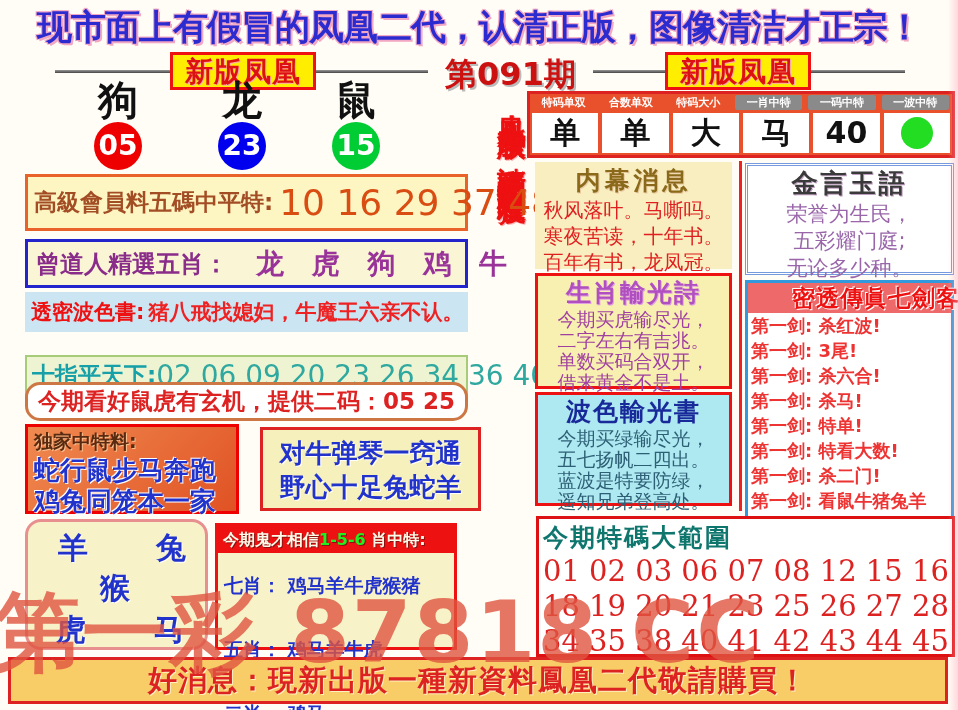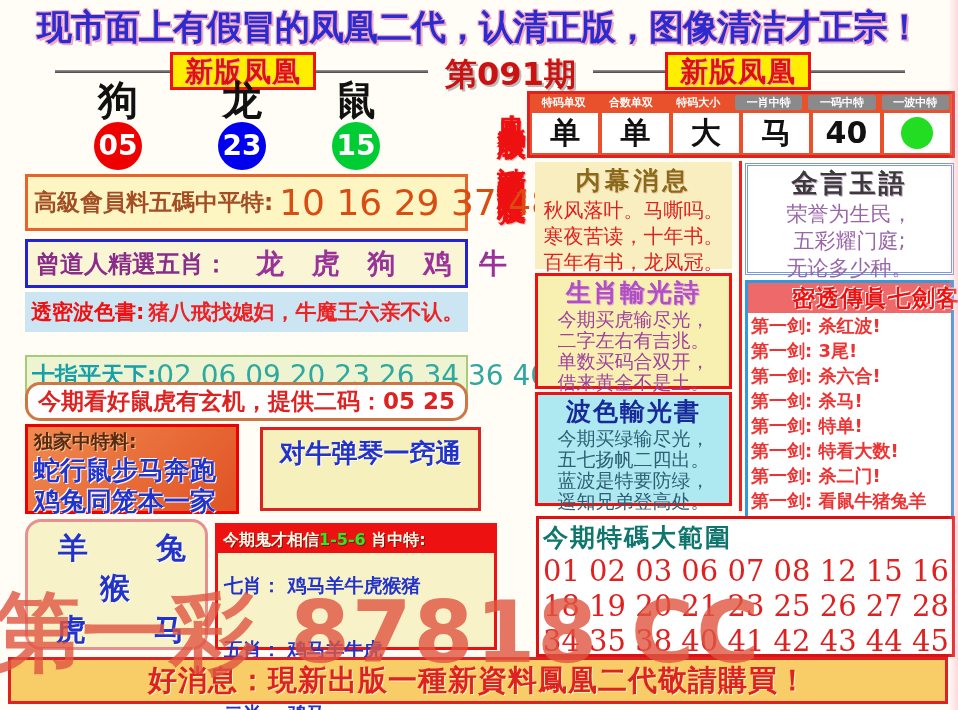--- a/index.html
+++ b/index.html
@@ -88,21 +88,21 @@
   .box6 .ln{ color:#2233cc; font-size:26px; font-weight:bold; line-height:31px; white-space:nowrap;
     text-shadow:1px 1px 0 #fff, -1px -1px 0 #fff; }
   .box7{ position:absolute; left:260px; top:427px; width:221px; height:84px;
     background:#f6f0bc; border:3px solid #dd2222; padding:6px 4px; text-align:center; }
   .box7 .ln{ color:#2233cc; font-size:26px; font-weight:bold; line-height:34px; white-space:nowrap;
     text-shadow:1px 1px 0 #fff; }
   .box8{ position:absolute; left:25px; top:519px; width:183px; height:131px;
     background:#f8f2c8; border:3px solid #e89090; border-radius:16px; }
   .box8 .zc{ position:absolute; color:#2233cc; font-size:30px; font-weight:bold;
     text-shadow:1px 1px 0 #fff; }
-  .box9{ position:absolute; left:215px; top:523px; width:282px; height:127px;
+  .box9{ position:absolute; left:215px; top:523px; width:242px; height:127px;
     border:3px solid #ee1111; background:#f8f2c8; }
   .box9 .hd{ background:#ee1111; height:27px; line-height:27px; padding:0 5px;
     font-size:16px; font-weight:bold; color:#fffbe8; white-space:nowrap;
     text-shadow:1px 1px 0 #881111; }
   .box9 .hd .hl{ color:#22ee22; }
   .box9 .ln{ color:#2233cc; font-size:19px; font-weight:bold; line-height:30px; padding:17px 6px; white-space:nowrap; }
   
   .mid-divider{ position:absolute; left:739px; top:161px; width:3px; height:350px; background:#ee2222; }
   .mbox{ position:absolute; left:535px; width:197px; }
   .neimu{ top:162px; height:107px; background:#f8eec0; text-align:center; padding-top:2px; }
@@ -215,20 +215,21 @@
   <div class="lbox box5">今期看好鼠虎有玄机，提供二码：05 25</div>
 
   <div class="box6">
     <div class="ttl">独家中特料:</div>
     <div class="ln">蛇行鼠步马奔跑</div>
     <div class="ln">鸡兔同笼本一家</div>
   </div>
 
   <div class="box7">
     <div class="ln">对牛弹琴一窍通</div>
+    <div class="ln">野心十足兔蛇羊</div>
   </div>
 
   <div class="box8">
     <span class="zc" style="left:30px; top:6px;">羊</span>
     <span class="zc" style="left:128px; top:6px;">兔</span>
     <span class="zc" style="left:72px; top:46px;">猴</span>
     <span class="zc" style="left:28px; top:88px;">虎</span>
     <span class="zc" style="left:126px; top:88px;">马</span>
   </div>
 

